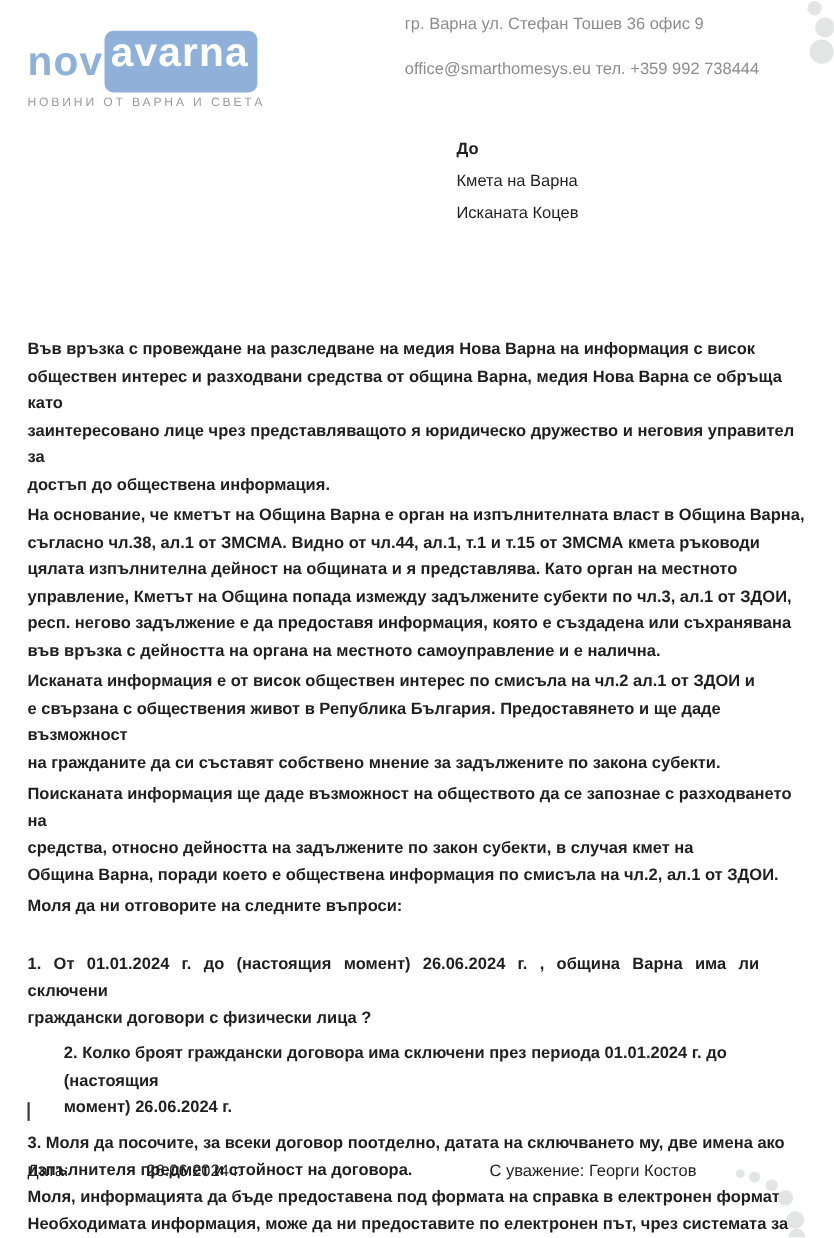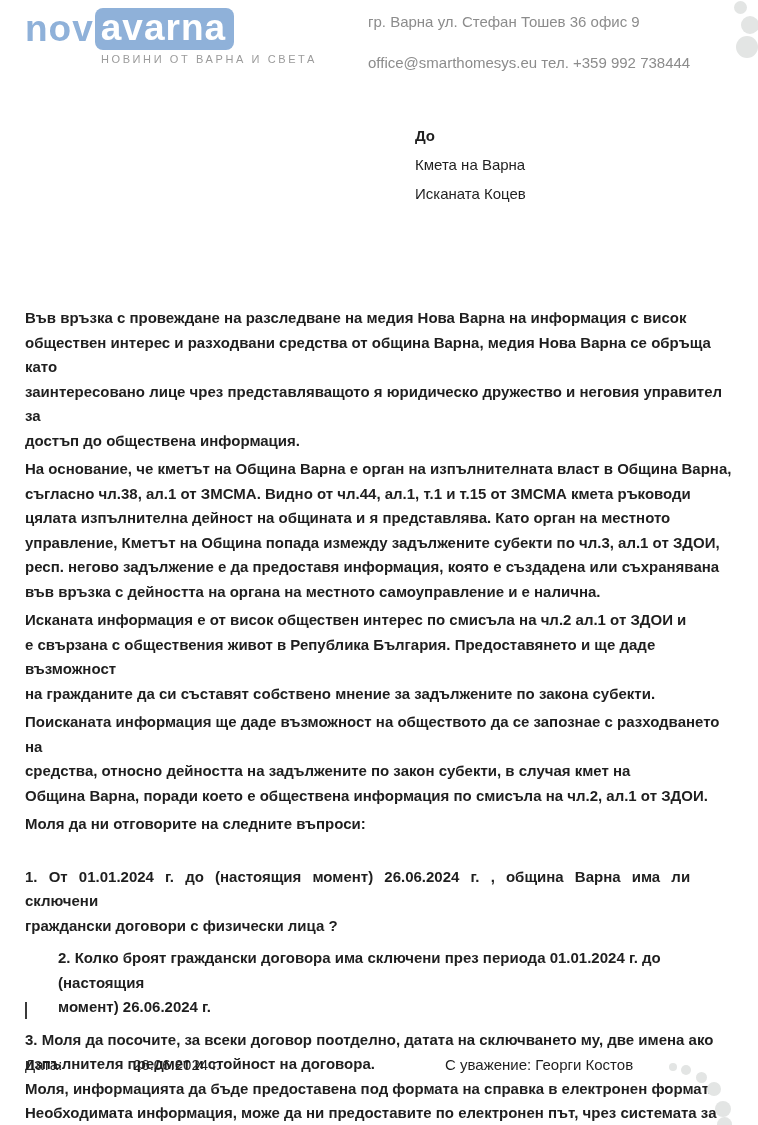--- a/index.html
+++ b/index.html
@@ -3,24 +3,24 @@
 <meta charset="utf-8">
 <style>
   html,body { margin:0; padding:0; background:#ffffff; }
   .page {
     position:relative; width:758px; height:1125px; background:#ffffff;
     overflow:hidden; font-family:"Liberation Sans", sans-serif; color:#1f1f1f;
   }
 
   
   .logo { position:absolute; left:25px; top:8px; width:292px; }
-  .logo-wordmark { display:flex; align-items:center; font-weight:bold; font-size:37px; line-height:40px; letter-spacing:1px; }
+  .logo-wordmark { display:flex; align-items:center; font-weight:bold; font-size:37px; line-height:40px; letter-spacing:1px;margin-top:20px; }
   .logo-nov { color:#8fb1d9; }
-  .logo-varna { background:#8fb1d9; color:#ffffff; padding:0 8px 2px 6px; border-radius:8px; margin-left:1px; }
-  .logo-tagline { margin-top:3px; text-align:right; color:#9b9b9b; font-size:11px; letter-spacing:2.6px; white-space:nowrap; }
+  .logo-varna { background:#8fb1d9; color:#ffffff; padding:0 8px 16px 6px; border-radius:8px; margin-left:1px; }
+  .logo-tagline { margin-top:3px; color:#9b9b9b; font-size:11px; letter-spacing:2.6px; white-space:nowrap; }
 
   .contact { position:absolute; left:368px; top:12px; color:#8c8c8c; font-size:15px; line-height:20px; }
   .contact-line1 { margin-bottom:21px; }
 
   
   .dot { position:absolute; border-radius:50%; background:#e3e5e4; }
   .td1 { left:734px; top:1px;  width:13px; height:13px; }
   .td2 { left:741px; top:16px; width:18px; height:18px; }
   .td3 { left:736px; top:36px; width:22px; height:22px; }
   .bd1 { left:669px; top:1063px; width:8px;  height:8px;  }

